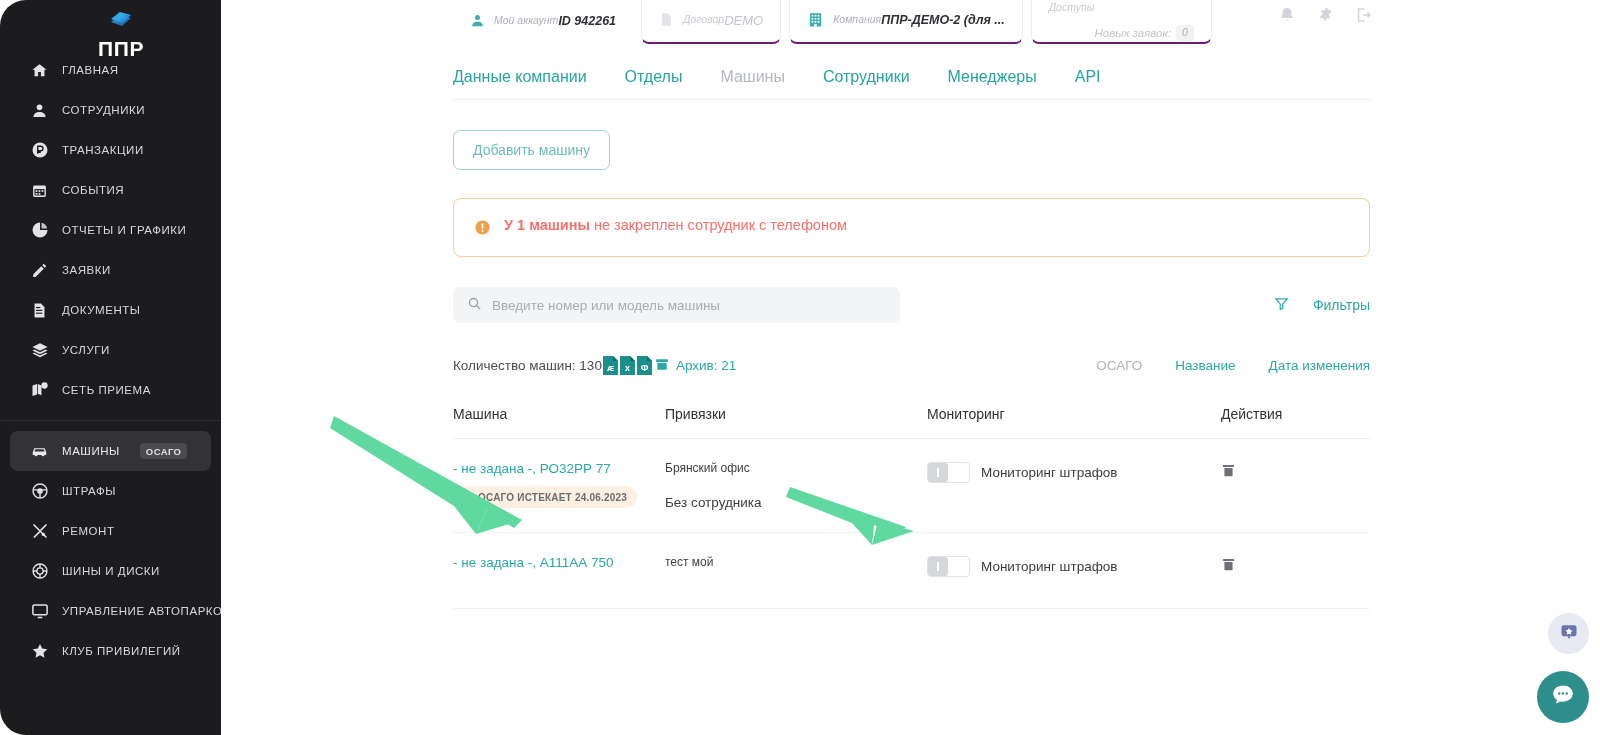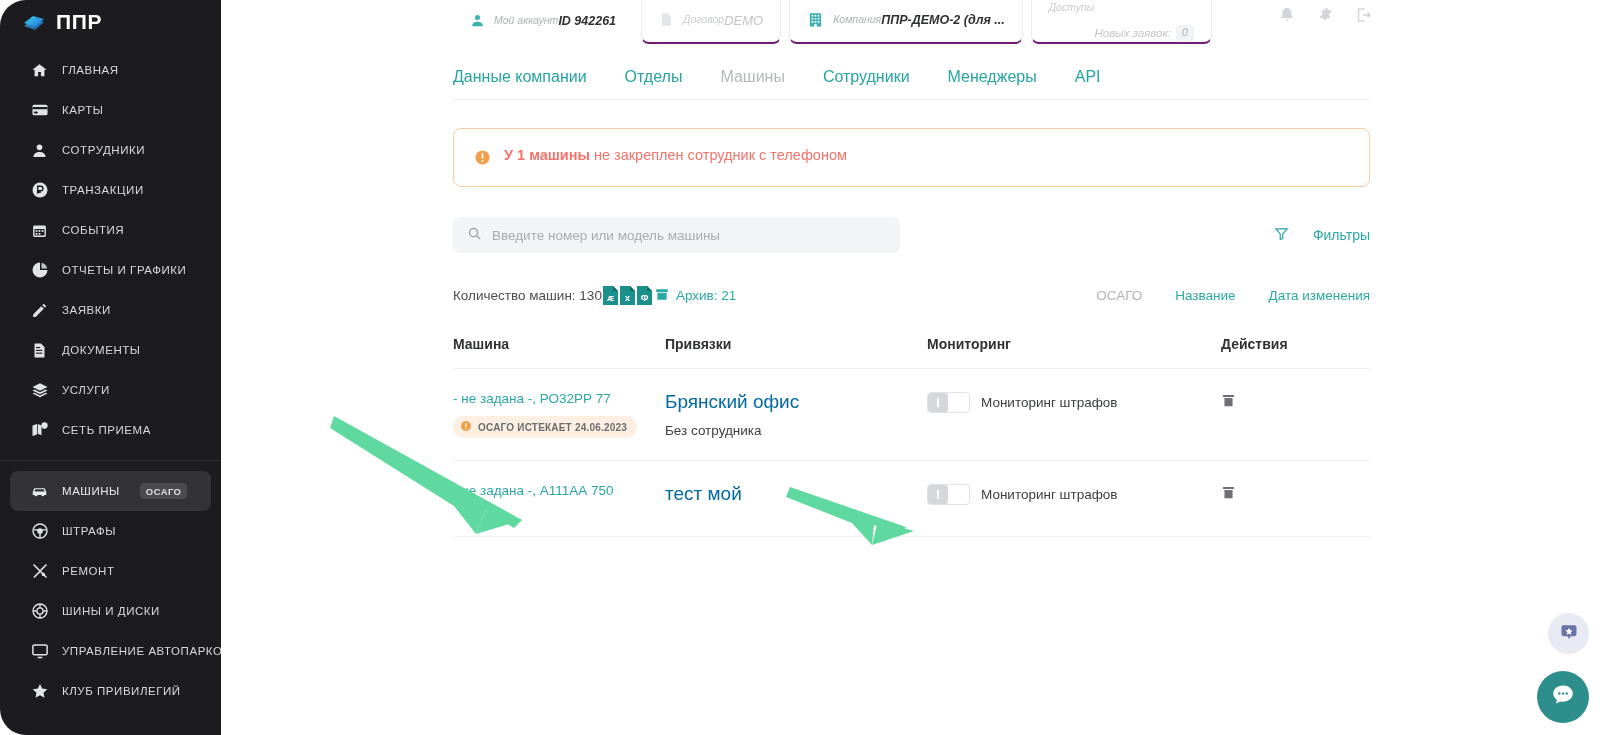--- a/index.html
+++ b/index.html
@@ -11,21 +11,21 @@
   .app { position: relative; width: 1600px; height: 735px; display: flex; background:#fff; }
 
   
   .sidebar {
     width: 221px; height: 735px; flex: 0 0 221px;
     background: #1c1c1e;
     border-top-right-radius: 0; border-bottom-right-radius: 0;
     position: relative; overflow: hidden;
     border-top-left-radius: 26px; border-bottom-left-radius: 26px;
   }
-  .logo-row { display: flex; align-items: center; gap: 9px; padding: 8px 0 0 21px; height: 36px; }
+  .logo-row { display: flex; align-items: center; gap: 9px; padding: 8px 0 0 21px; height: 36px; flex-direction: column; }
   .logo-mark { width: 26px; height: 20px; position: relative; }
   .logo-text { color:#fff; font-size: 21px; font-weight: 700; letter-spacing: .6px; }
   .nav { margin-top: 14px; }
   .nav-item {
     display:flex; align-items:center; gap:13px;
     height: 40px; padding: 0 14px 0 20px; margin: 0 10px;
     border-radius: 8px; cursor: pointer; color:#d8d9dc;
   }
   .nav-item .ico { width: 19px; height: 19px; flex:0 0 19px; display:flex; align-items:center; justify-content:center; }
   .nav-item .lbl { font-size: 11.5px; font-weight: 400; letter-spacing: .55px; white-space: nowrap; }
@@ -107,34 +107,34 @@
   .meta-left { display:flex; align-items:center; }
   .meta-count { font-size:13.5px; color:#4a4c50; }
   .exp-ico { width:17px; height:21px; cursor:pointer; }
   .archive { display:flex; align-items:center; gap:7px; color:#2ba8a6; font-size:13.5px; cursor:pointer; margin-left: 2px; }
   .meta-right { display:flex; align-items:center; gap: 33px; font-size:13.5px; }
   .sort-link { color:#2ba8a6; cursor:pointer; }
   .sort-link.inactive { color:#b0b3b8; }
 
   
   .tbl { margin-top: 30px; width: 100%; }
-  .tbl-head { display:flex; font-size:14px; font-weight:700; color:#2f3134; padding-bottom: 16px; border-bottom:1px solid #eceef0; }
+  .tbl-head { display:flex; font-size:14px; font-weight:400; color:#2f3134; padding-bottom: 16px; border-bottom:1px solid #eceef0; }
   .c1 { width: 212px; flex:0 0 212px; }
   .c2 { width: 262px; flex:0 0 262px; }
   .c3 { width: 294px; flex:0 0 294px; }
   .c4 { flex:1; }
   .tbl-row { display:flex; align-items:flex-start; padding: 22px 0 22px 0; border-bottom:1px solid #f0f1f3; min-height: 76px; }
   .car-link { font-size:13.5px; color:#2ba8a6; cursor:pointer; display:block; }
   .osago-badge {
     display:inline-flex; align-items:center; gap:6px;
     background:#fdf0e3; border-radius: 12px; padding: 4px 10px 4px 7px;
     margin-top: 10px; font-size: 10px; font-weight:700; color:#6b6c70; letter-spacing:.2px;
   }
-  .bind-link { font-size:19px; color:#0369a1; cursor:pointer; display:block; }
-  .bind-sub { font-size:13.5px; color:#3b3d41; margin-top: 10px; }
+  .bind-link { font-size:12px; color:#404040; cursor:pointer; display:block; }
+  .bind-sub { font-size:13.5px; color:#3b3d41; margin-top: 20px; }
   .mon-cell { display:flex; align-items:center; gap: 11px; padding-top: 1px; }
   .switch { width: 43px; height: 21px; border-radius:4px; background:#fff; border:1px solid #e0e2e5; display:flex; align-items:center; cursor:pointer; }
   .switch .knob { width: 20px; height: 19px; background:#d5d7da; border-radius:3px; display:flex; align-items:center; justify-content:center; }
   .switch .knob i { display:block; width:1.5px; height:9px; background:#fff; }
   .mon-lbl { font-size:13.5px; color:#3b3d41; }
   .trash { width:15px; height:18px; cursor:pointer; }
 
   
   .fab-fb {
     position:absolute; right: 11px; top: 613px; width: 41px; height:41px;
@@ -174,30 +174,20 @@
       <div class="nav-item">
         <span class="ico">
             <svg width="17" height="17" viewBox="0 0 24 24" fill="#e2e3e6">
               <path d="M12 3 2 11h3v9h5v-6h4v6h5v-9h3z"></path>
             </svg>
           </span>
         <span class="lbl">ГЛАВНАЯ</span>
       </div>
       <div class="nav-item">
         <span class="ico">
-            <svg width="18" height="18" viewBox="0 0 24 24" fill="#e2e3e6">
-              <rect x="2" y="5" width="20" height="14" rx="2"></rect>
-              <rect x="2" y="8" width="20" height="3" fill="#1c1c1e"></rect>
-              <rect x="4" y="14" width="5" height="2.5" rx="1" fill="#1c1c1e"></rect>
-            </svg>
-          </span>
-        <span class="lbl">КАРТЫ</span>
-      </div>
-      <div class="nav-item">
-        <span class="ico">
             <svg width="17" height="17" viewBox="0 0 24 24" fill="#e2e3e6">
               <circle cx="12" cy="7.5" r="4"></circle>
               <path d="M3.5 21c0-4.7 3.8-7 8.5-7s8.5 2.3 8.5 7z"></path>
             </svg>
           </span>
         <span class="lbl">СОТРУДНИКИ</span>
       </div>
       <div class="nav-item">
         <span class="ico">
             <svg width="18" height="18" viewBox="0 0 24 24">
@@ -417,20 +407,21 @@
       <div class="tabs">
         <span class="tab">Данные компании</span>
         <span class="tab">Отделы</span>
         <span class="tab current">Машины</span>
         <span class="tab">Сотрудники</span>
         <span class="tab">Менеджеры</span>
         <span class="tab">API</span>
       </div>
 
       
+      <button class="add-btn">Добавить машину</button>
 
       
       <div class="alert">
         <span class="alert-ico">
           <svg width="17" height="17" viewBox="0 0 24 24">
               <circle cx="12" cy="12" r="10" fill="#f0a04b"></circle>
               <rect x="10.8" y="5.8" width="2.4" height="8" rx="1.2" fill="#fff"></rect>
               <circle cx="12" cy="17" r="1.4" fill="#fff"></circle>
             </svg>
         </span>

